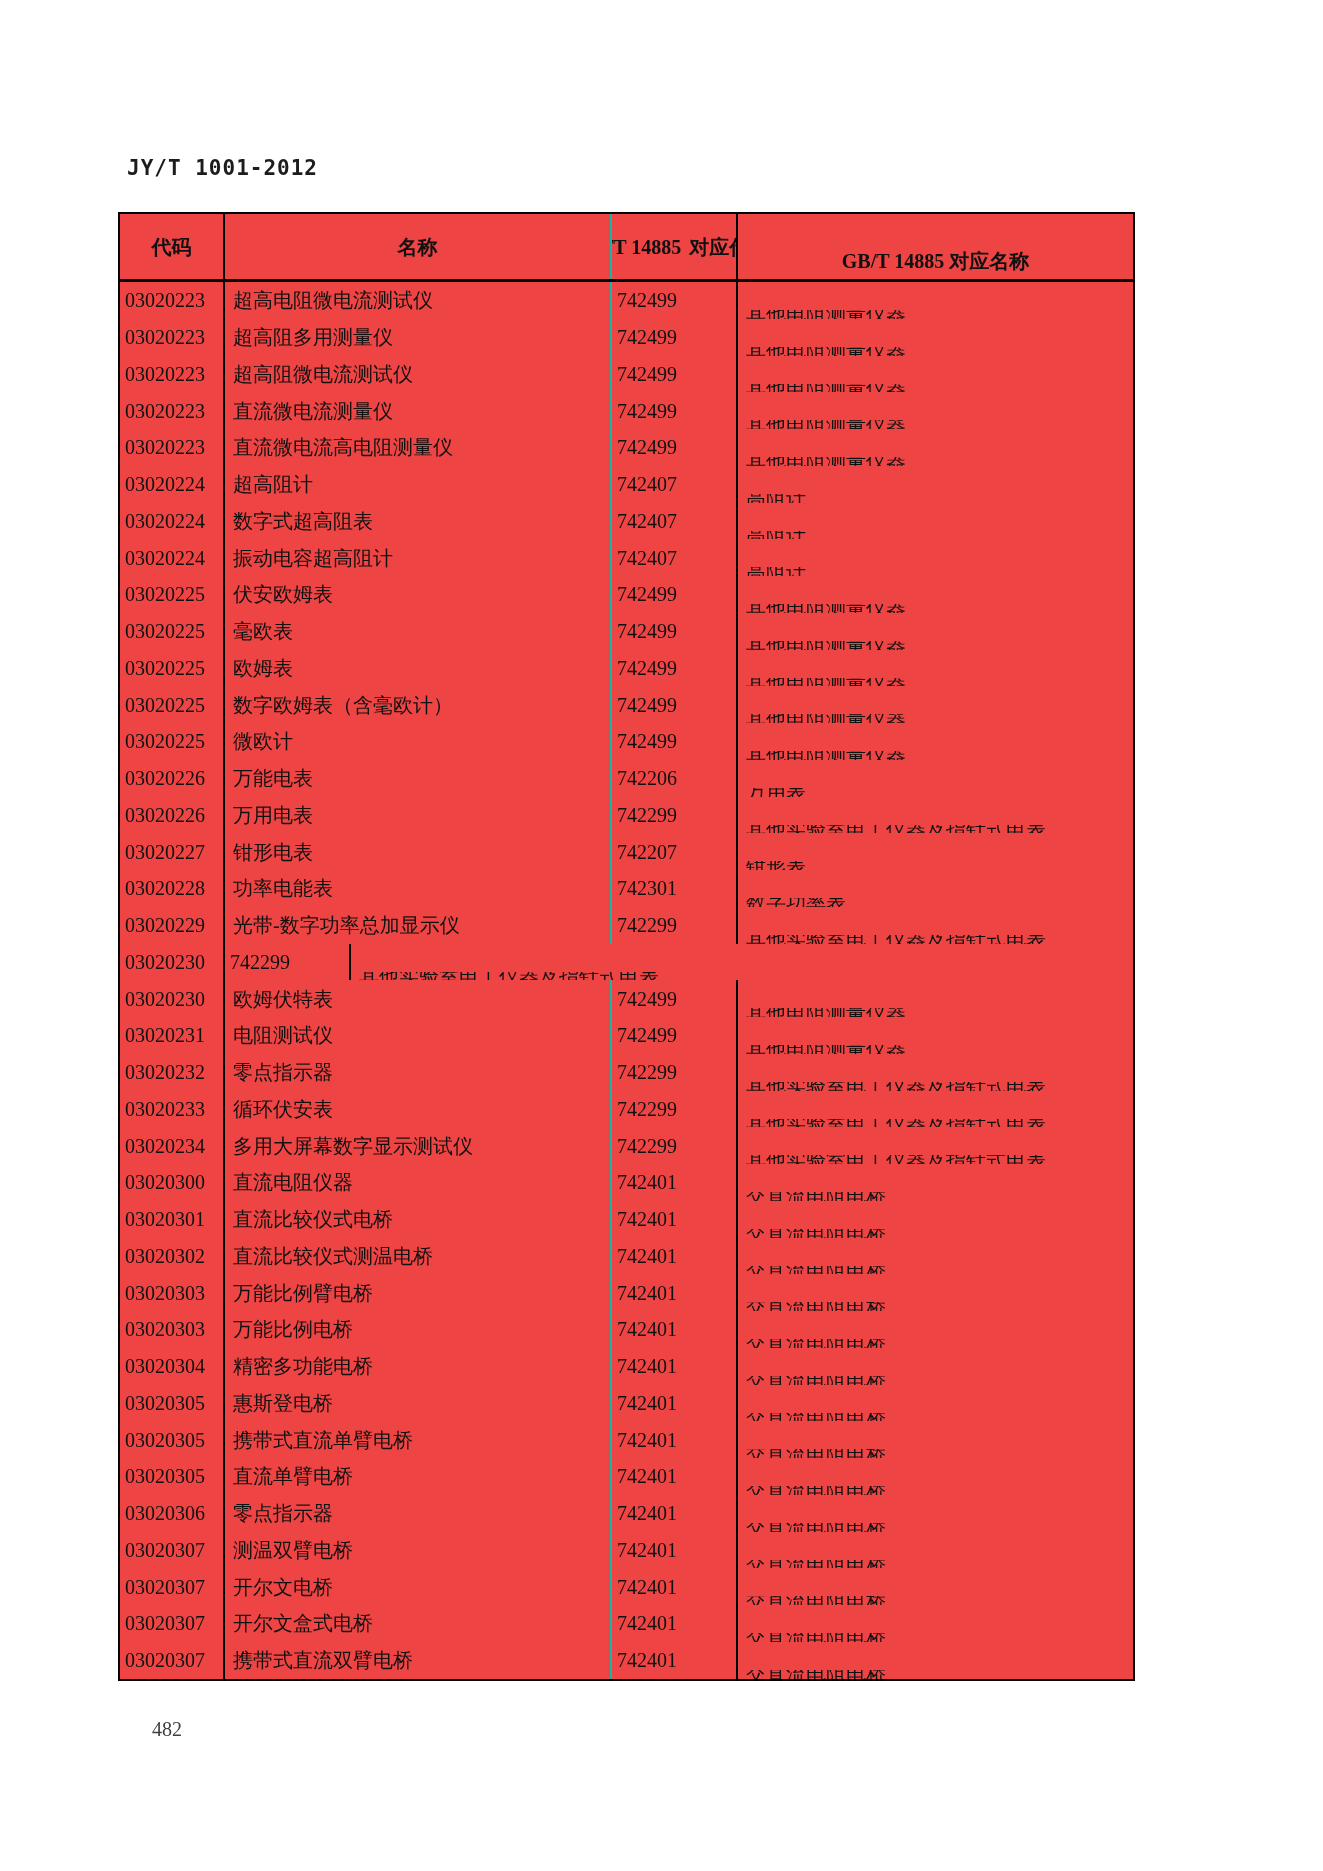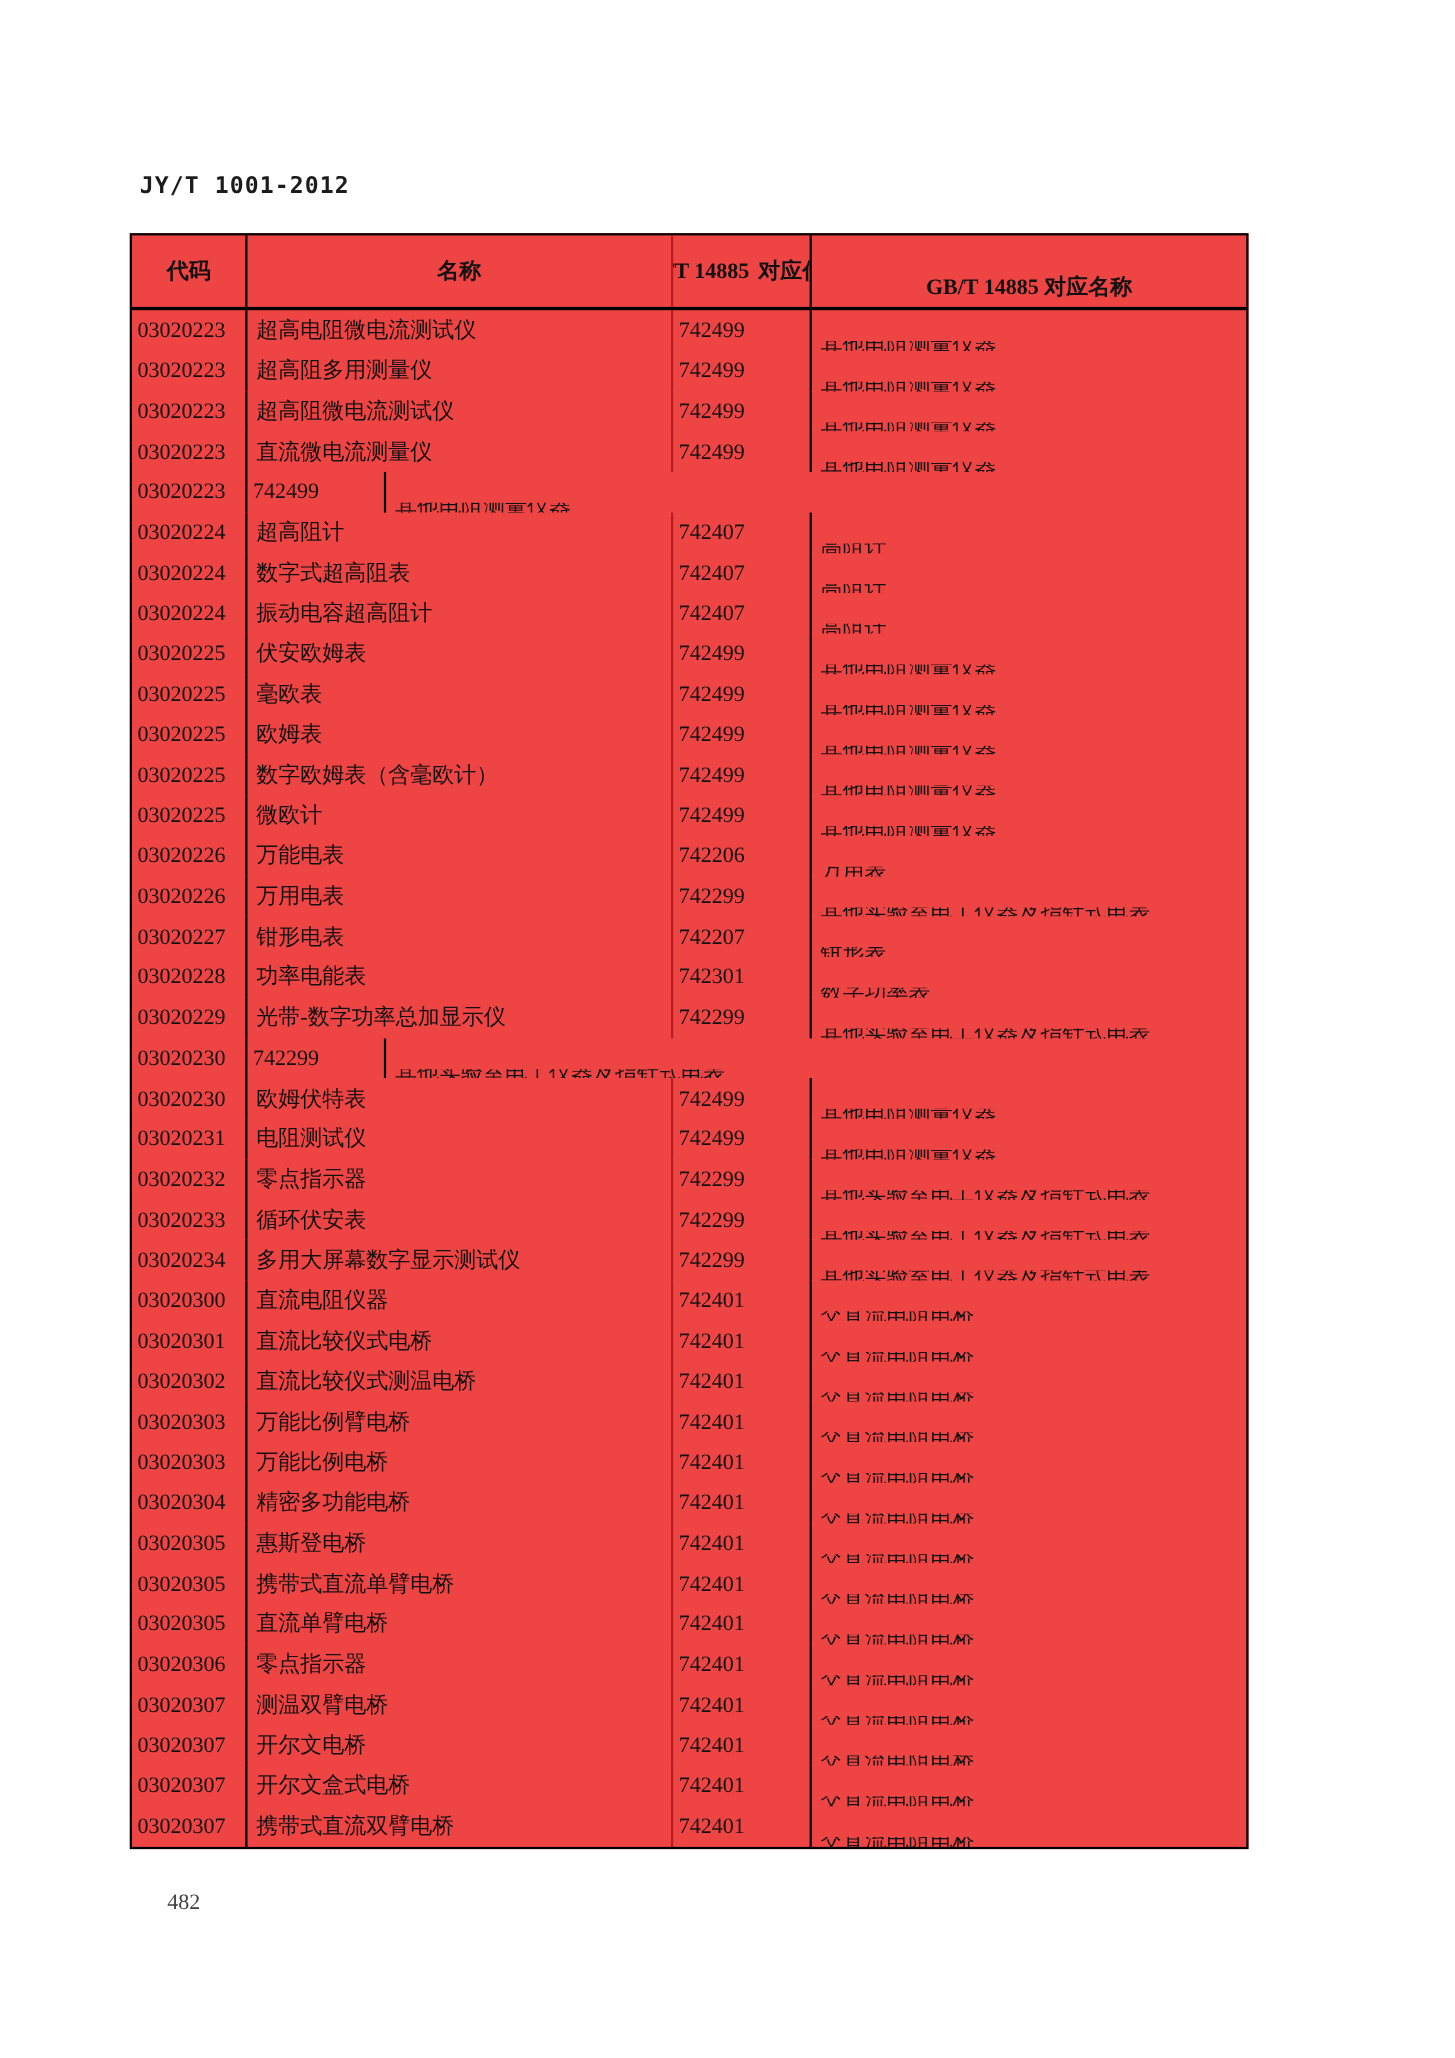--- a/index.html
+++ b/index.html
@@ -52,21 +52,21 @@
   .cell {
     box-sizing: border-box;
     overflow: hidden;
     white-space: nowrap;
     display: flex;
     align-items: center;
     font-size: 20px;
     line-height: 1;
   }
   .c1 { width: 105px; border-right: 2px solid #000; padding-left: 5px; }
-  .c2 { width: 387px; border-right: 2px solid #b91c1c; padding-left: 8px; }
+  .c2 { width: 387px; border-right: 2px solid #14b8a6; padding-left: 8px; }
   .c3 { width: 126px; border-right: 2px solid #000; padding-left: 5px; }
   .c4 { width: 395px; padding-left: 8px; margin-top: 28px; }
   .thead .cell {
     justify-content: center;
     padding-left: 0;
   }
   .hstack {
     display: flex;
     flex-direction: row;
     align-items: center;
@@ -126,20 +126,21 @@
 
   <div class="trow">
     <div class="cell c1">03020223</div>
     <div class="cell c2">直流微电流测量仪</div>
     <div class="cell c3">742499</div>
     <div class="cell c4">其他电阻测量仪器</div>
   </div>
 
   <div class="trow">
     <div class="cell c1">03020223</div>
+    <div class="cell c2">直流微电流高电阻测量仪</div>
     <div class="cell c3">742499</div>
     <div class="cell c4">其他电阻测量仪器</div>
   </div>
 
   <div class="trow">
     <div class="cell c1">03020224</div>
     <div class="cell c2">超高阻计</div>
     <div class="cell c3">742407</div>
     <div class="cell c4">高阻计</div>
   </div>

